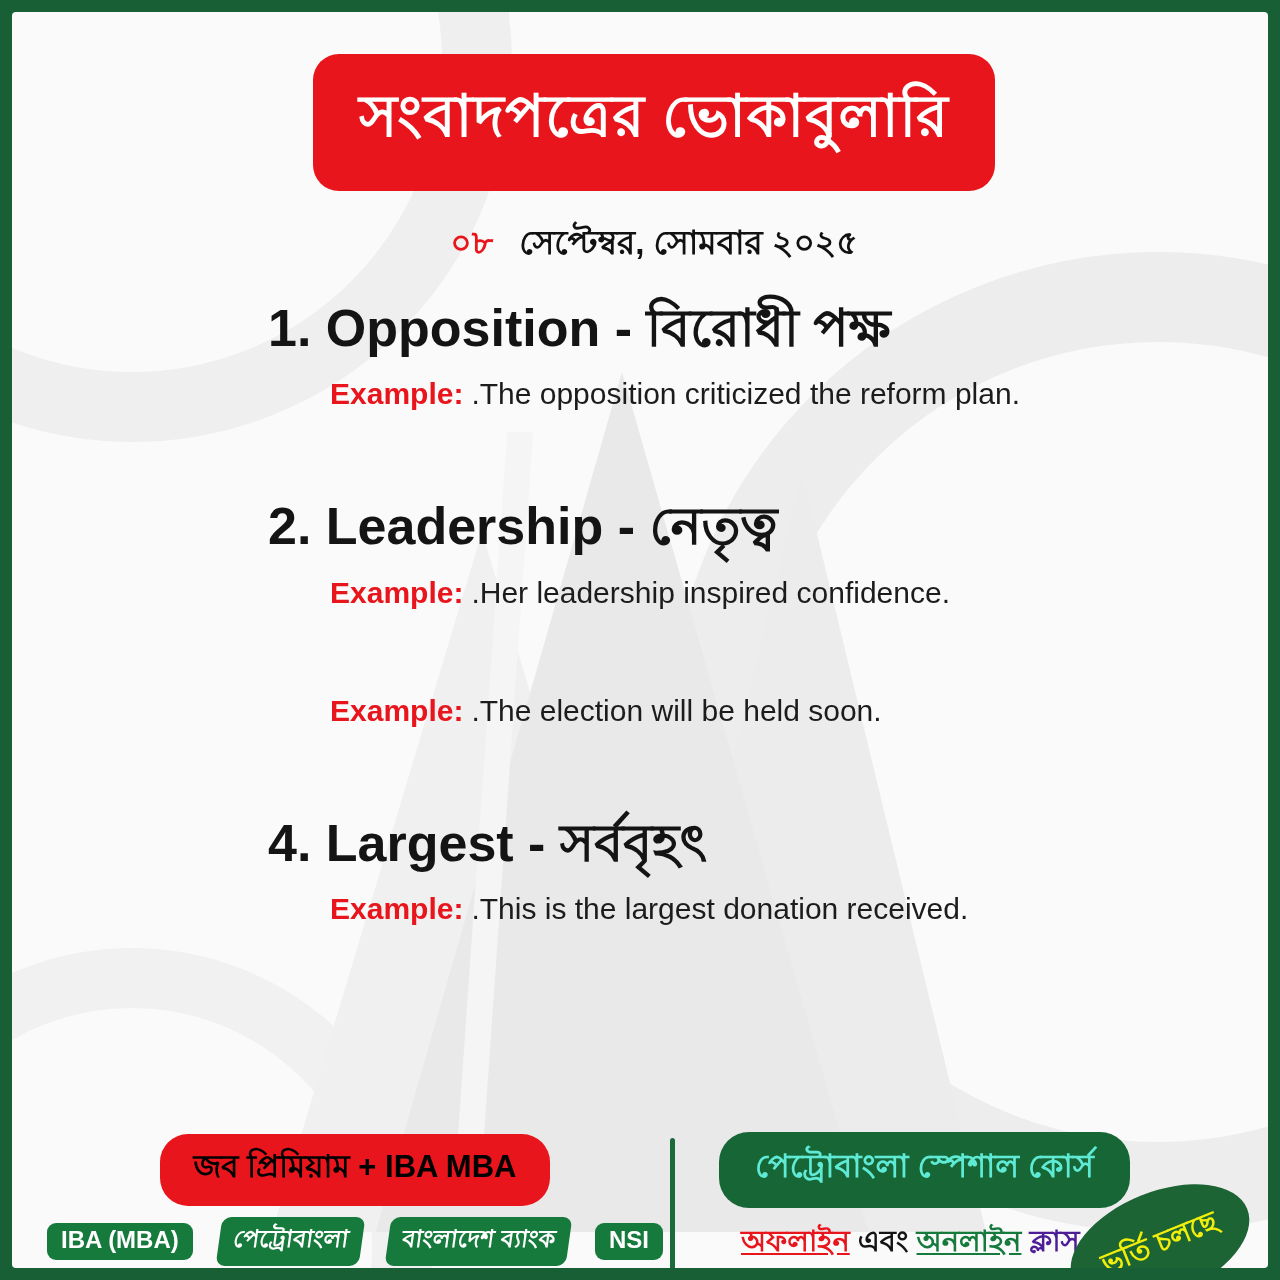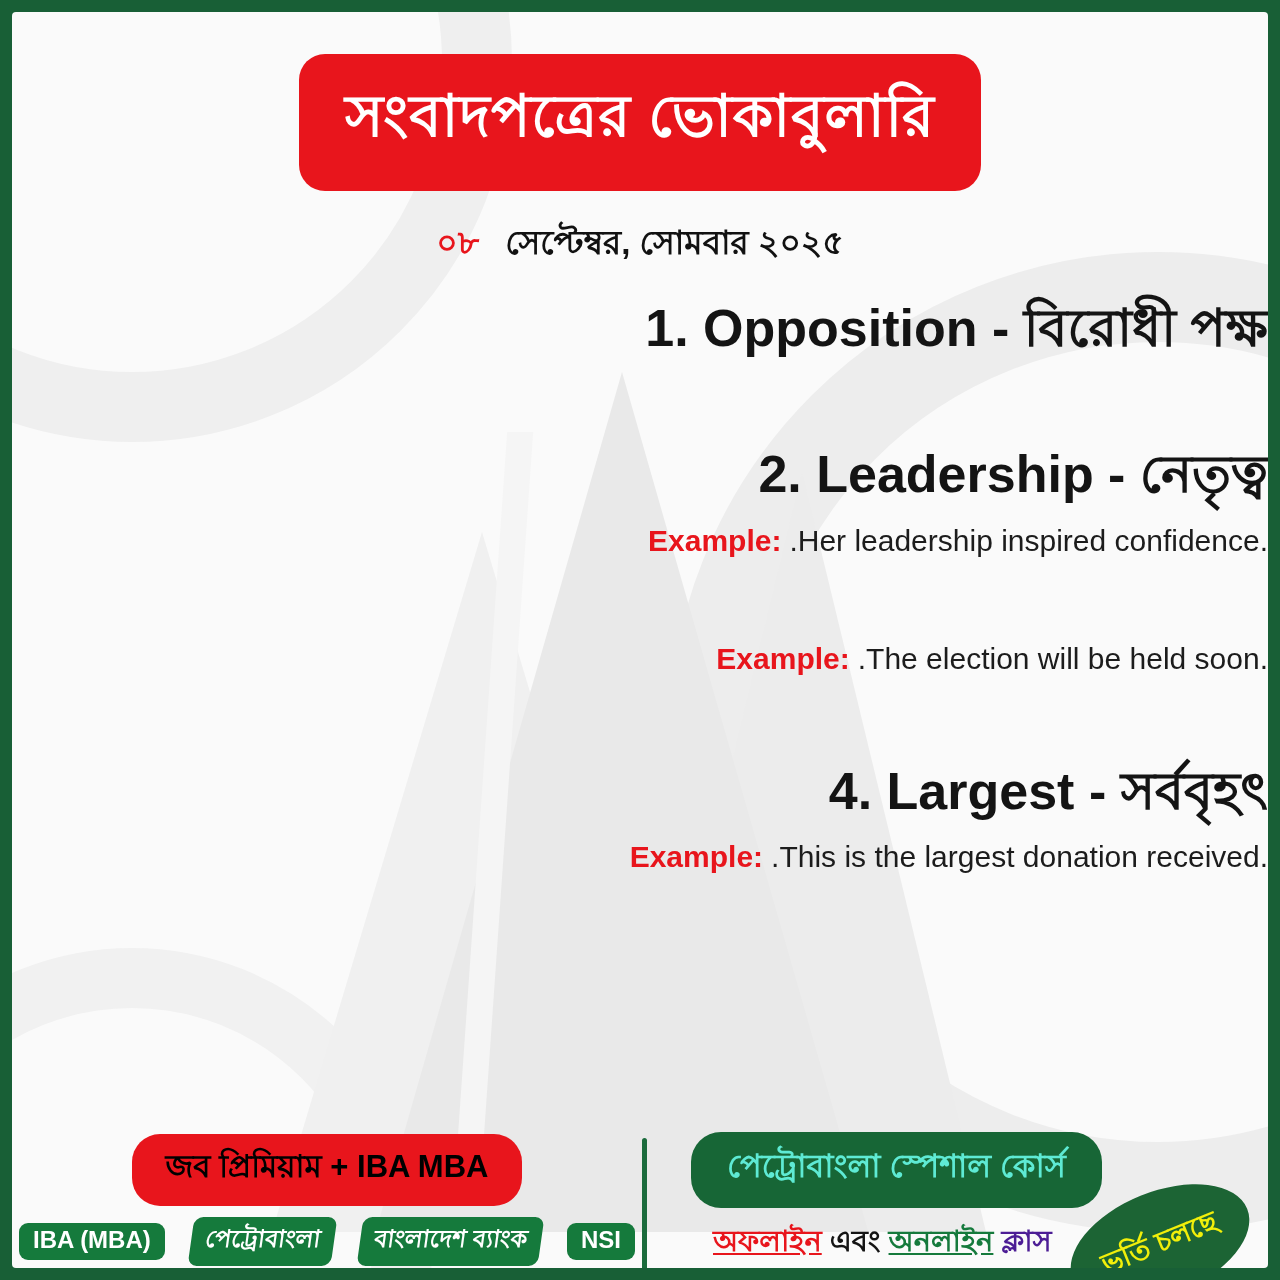--- a/index.html
+++ b/index.html
@@ -13,20 +13,21 @@
     width: 1280px; height: 1280px;
     background: #185f36;
     padding: 12px;
   }
   .inner {
     position: relative;
     width: 100%; height: 100%;
     background: #fafafa;
     border-radius: 4px;
     overflow: hidden;
+    padding-left: 28px;
   }
   
   .wm { position: absolute; inset: 0; z-index: 0; pointer-events: none; }
   .wm-ring1 {
     position: absolute; width: 760px; height: 760px; border-radius: 50%;
     border: 70px solid #efefef; top: -330px; left: -260px;
   }
   .wm-ring2 {
     position: absolute; width: 980px; height: 980px; border-radius: 50%;
     border: 90px solid #ededed; top: 240px; right: -380px;
@@ -70,21 +71,21 @@
   }
   .date-line {
     text-align: center;
     margin-top: 26px;
     font-size: 33px;
     font-weight: bold;
     color: #111111;
   }
   .date-day { color: #e8151c; margin-right: 26px; }
 
-  .vocab-list { margin-top: 24px; padding-left: 228px; text-align: right; }
+  .vocab-list { margin-top: 24px; padding-left: 228px; }
   .vocab-item { margin-bottom: 84px; }
   .vocab-heading {
     font-size: 52px;
     font-weight: bold;
     color: #141414;
     line-height: 1.2;
     margin-bottom: 18px;
   }
   .example-line {
     margin-left: 62px;
@@ -200,20 +201,23 @@
       </div>
 
       <div class="date-line">
         <span class="date-day">০৮</span><span>সেপ্টেম্বর, সোমবার ২০২৫</span>
       </div>
 
       <div class="vocab-list">
 
         <div class="vocab-item">
           <div class="vocab-heading">1. Opposition - বিরোধী পক্ষ</div>
+          <div class="example-line">
+            <span class="example-label">Example:</span><span>.The opposition criticized the reform plan.</span>
+          </div>
         </div>
 
         <div class="vocab-item">
           <div class="vocab-heading">2. Leadership - নেতৃত্ব</div>
           <div class="example-line">
             <span class="example-label">Example:</span><span>.Her leadership inspired confidence.</span>
           </div>
         </div>
 
         <div class="vocab-item">

